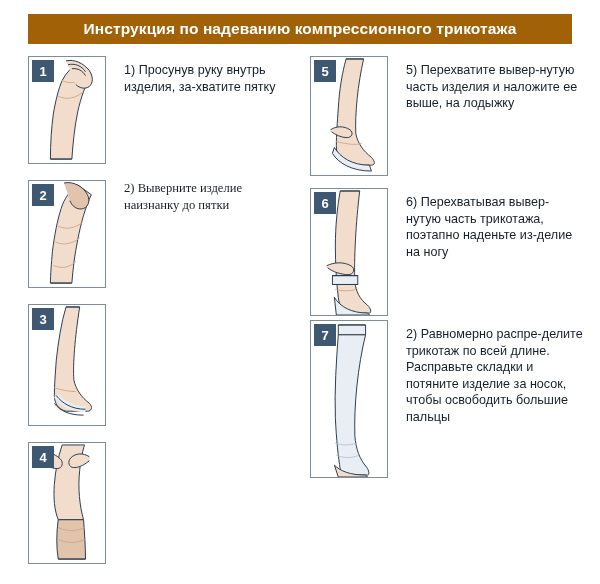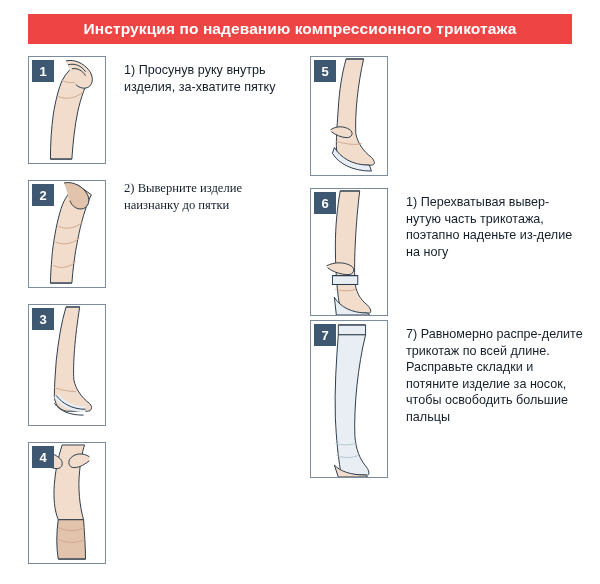--- a/index.html
+++ b/index.html
@@ -22,21 +22,21 @@
     box-sizing: border-box;
   }
 
   
   .title-bar {
     position: absolute;
     left: 28px;
     top: 14px;
     width: 544px;
     height: 30px;
-    background: #ef4444;
+    background: #a16207;
     display: flex;
     align-items: center;
     justify-content: center;
     box-sizing: border-box;
   }
   .title-bar .title-text {
     color: #ffffff;
     font-size: 15.5px;
     font-weight: bold;
     letter-spacing: 0.1px;
@@ -182,52 +182,53 @@
         <svg viewBox="0 0 78 120" preserveAspectRatio="none">
           <g stroke="#2b3b4c" stroke-width="1">
             <path d="M36 2 C32 16 29 34 28 52 C27 66 26 80 26 90 C26 100 30 108 40 110 L62 110 C66 110 66 106 62 102 C54 96 48 88 46 78 C45 58 48 28 54 2 Z" fill="#f2ddcc"></path>
             <path d="M26 86 C34 88 44 90 52 88" stroke="#cfa98d" fill="none"></path>
             <path d="M24 92 C30 102 42 110 60 110 L62 116 C42 116 28 108 22 98 Z" fill="#e8eef3"></path>
             <path d="M20 74 C26 70 34 70 40 74 C44 77 42 82 37 82 C31 82 25 79 21 76" fill="#f2ddcc"></path>
             <path d="M36 2 L54 2" fill="none"></path>
           </g>
         </svg>
       </div>
+      <div class="caption" style="left:96px; top:6px; width:176px;">5) Перехватите вывер-нутую часть изделия и наложите ее выше, на лодыжку</div>
       <div class="badge">5</div>
     </div>
 
     <div class="step" style="left:310px; top:138px; width:262px; height:130px;">
       <div class="thumb" style="width:78px; height:128px;">
         <svg viewBox="0 0 78 128" preserveAspectRatio="none">
           <g stroke="#2b3b4c" stroke-width="1">
             <path d="M30 2 C27 18 25 38 25 58 C25 76 26 94 28 110 C29 118 32 124 38 126 L60 126 C62 126 62 122 58 118 C50 112 46 104 45 94 C44 72 46 34 50 2 Z" fill="#f2ddcc"></path>
             <path d="M25 102 C32 104 40 104 46 102" stroke="#cfa98d" fill="none"></path>
             <path d="M24 110 C30 120 42 126 58 126 L60 128 L26 128 Z" fill="#e8eef3"></path>
             <rect x="22" y="88" width="26" height="9" fill="#e8eef3"></rect>
             <path d="M22 88 L48 88 M22 97 L48 97" fill="none"></path>
             <path d="M16 78 C24 74 34 74 41 78 C46 81 44 87 38 87 C31 87 22 84 17 80" fill="#f2ddcc"></path>
             <path d="M30 2 L50 2" fill="none"></path>
           </g>
         </svg>
       </div>
-      <div class="caption" style="left:96px; top:6px; width:178px;">1) Перехватывая вывер-нутую часть трикотажа, поэтапно наденьте из-делие на ногу</div>
+      <div class="caption" style="left:96px; top:6px; width:178px;">6) Перехватывая вывер-нутую часть трикотажа, поэтапно наденьте из-делие на ногу</div>
       <div class="badge">6</div>
     </div>
 
     <div class="step" style="left:310px; top:270px; width:262px; height:160px;">
       <div class="thumb" style="width:78px; height:158px;">
         <svg viewBox="0 0 78 158" preserveAspectRatio="none">
           <g stroke="#2b3b4c" stroke-width="1">
             <path d="M28 4 L56 4 L56 14 L28 14 Z" fill="#e8eef3"></path>
             <path d="M28 14 C26 40 24 70 25 98 C26 120 28 138 30 150 C31 155 34 156 38 156 L58 156 C60 156 60 152 57 148 C50 140 46 130 45 116 C44 86 48 46 56 14 Z" fill="#e8eef3"></path>
             <path d="M25 124 C32 126 40 126 46 124" stroke="#b8c6d2" fill="none"></path>
             <path d="M26 136 C33 139 42 139 49 136" stroke="#b8c6d2" fill="none"></path>
             <path d="M24 146 C30 152 40 156 56 156 L58 158 L28 158 Z" fill="#f2ddcc"></path>
             <path d="M28 4 L56 4" fill="none"></path>
           </g>
         </svg>
       </div>
-      <div class="caption" style="left:96px; top:6px; width:180px;">7) Равномерно распре-делите трикотаж по всей длине. Расправьте складки и потяните изделие за носок, чтобы освободить большие пальцы</div>
+      <div class="caption" style="left:96px; top:6px; width:180px;">2) Равномерно распре-делите трикотаж по всей длине. Расправьте складки и потяните изделие за носок, чтобы освободить большие пальцы</div>
       <div class="badge">7</div>
     </div>
 
   </div>
 </div>
 
 </body></html>

